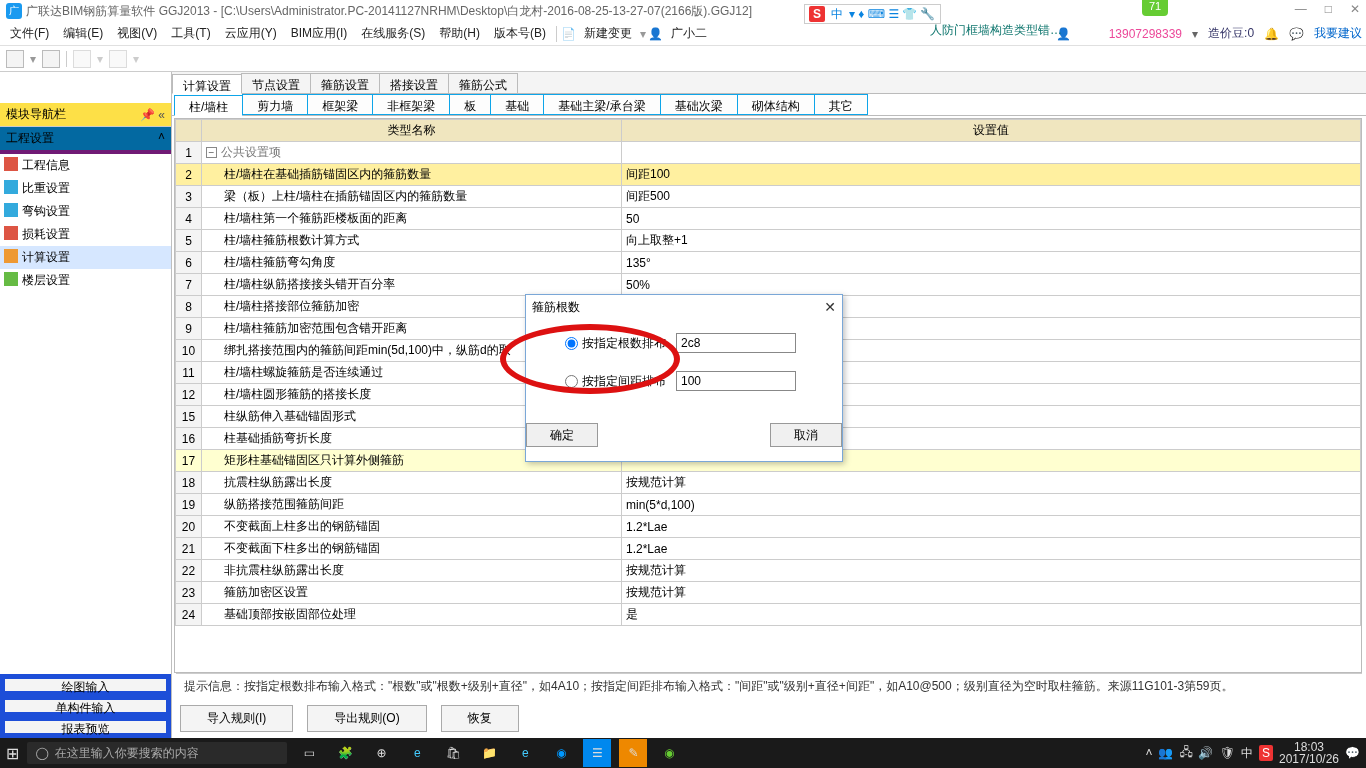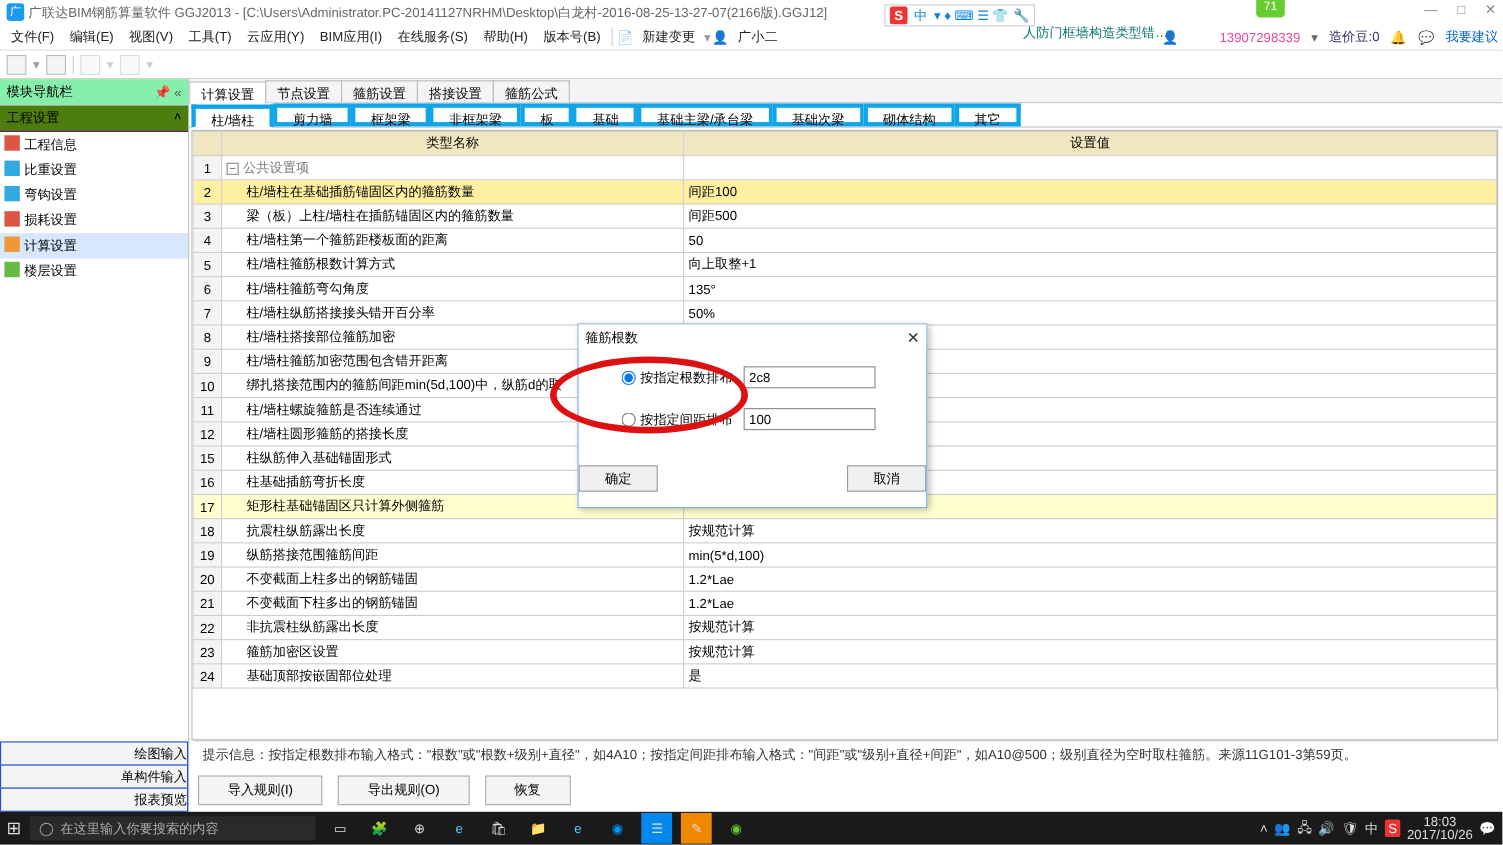--- a/index.html
+++ b/index.html
@@ -18,41 +18,41 @@
 .menubar .right .link { color: #0066cc; }
 .menubar .right .user { color: #ec4899; margin-left: 27px; }
 .badge-red { color: #c00; }
 
 .toolbar2 { height: 26px; border-bottom: 1px solid #ccc; display:flex; align-items:center; padding:0 6px; gap:6px;}
 .tbicon { width:18px; height:18px; display:inline-block; border:1px solid #bbb; background:#f4f4f4; }
 
 .body { display: flex; height: calc(768px - 22px - 24px - 26px - 30px); }
 
 .sidebar { width: 172px; border-right: 1px solid #bfbfbf; display: flex; flex-direction: column; }
-.panel-title { background: #86efac; border-bottom: 1px solid #ccc; padding: 3px 6px; display:flex; justify-content:space-between; align-items:center; }
+.panel-title { background: #fde047; border-bottom: 1px solid #ccc; padding: 3px 6px; display:flex; justify-content:space-between; align-items:center;margin-top:31px; }
 .panel-title .chev { color:#555; }
-.panel-sub { background: #4d7c0f; border-bottom:1px solid #701a75; padding:3px 6px; display:flex; justify-content:space-between;}
+.panel-sub { background: #0369a1; border-bottom:4px solid #701a75; padding:3px 6px; display:flex; justify-content:space-between;}
 .nav-list { flex: 1; overflow: auto; background:#fff; }
 .nav-item { padding: 3px 6px 3px 22px; position: relative; }
 .nav-item.selected { background: #d6e7ff; }
 .nav-item .ico { position:absolute; left:4px; top:3px; width:14px; height:14px; }
 .nav-ico-red { background:#d54; }
 .nav-ico-blue { background:#3ad; }
 .nav-ico-orange { background:#e93; }
 .nav-ico-green { background:#6b4; }
-.sidebar-bottom button { width: 100%; height: 22px; border:1px solid #1d4ed8; background:#f4f4f4; margin-top:-1px;text-align:right;}
+.sidebar-bottom button { width: 100%; height: 22px; border:5px solid #1d4ed8; background:#f4f4f4; margin-top:-1px;}
 
 .main { flex: 1; display: flex; flex-direction: column; overflow:hidden; }
 .tabrow { display: flex; border-bottom: 1px solid #bbb; background:#f4f4f4; height:22px; }
 .tab { padding: 3px 10px; border:1px solid #bbb; border-bottom:none; background:#fff; margin-right:-1px; margin-top:1px;}
 .tab:not(.active){ background:#f4f4f4; }
 .tab.active { background:#fff; border-bottom:1px solid #fff; position:relative; top:1px;}
 
 .subtabrow { display:flex; background:#fff; border-bottom:1px solid #bbb; height:22px; padding-left:2px;}
-.subtab { padding:3px 14px; border:4px solid #0ea5e9; margin-right:-1px; background:#fdfdfd;}
+.subtab { padding:3px 14px; border:1px solid #0ea5e9; margin-right:-1px; background:#fdfdfd;}
 .subtab.active { background:#fff; border-bottom:1px solid #fff; position:relative; top:1px;}
 
 .grid-wrap { flex:1; overflow:auto; border:1px solid #bbb; margin:2px 4px 0 2px; position:relative;}
 .grid { width:100%; border-collapse:collapse; table-layout:fixed;}
 .grid th, .grid td { border:1px solid #ccc; padding:2px 4px; height:19px; text-align:left; overflow:hidden; white-space:nowrap;}
 .grid th { background:#f0e6bf; font-weight:normal; text-align:center;}
 .grid td.num { width:24px; text-align:center; background:#f4f4f4;}
 .grid tr.sel td { background:#fff0a0;}
 .grid tr.hl td { background:#ffffd0;}
 .grid td.cat { color:#777; }

